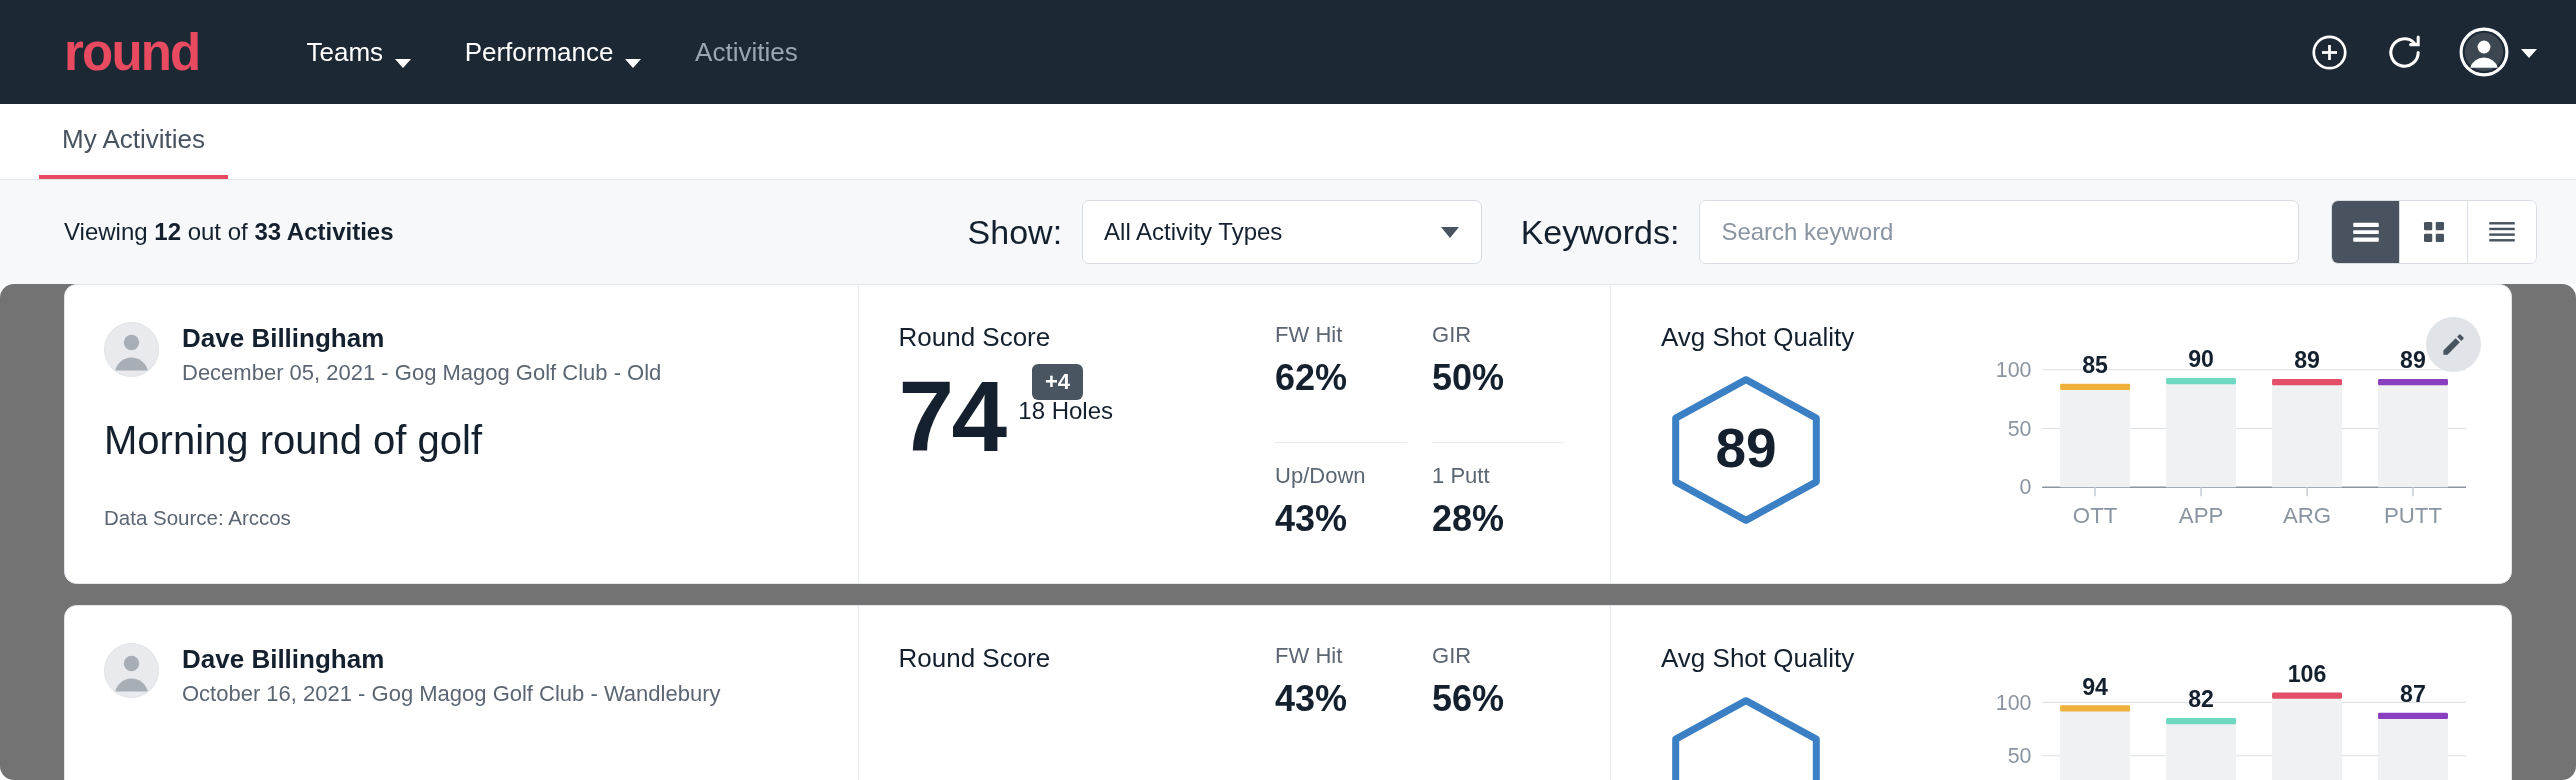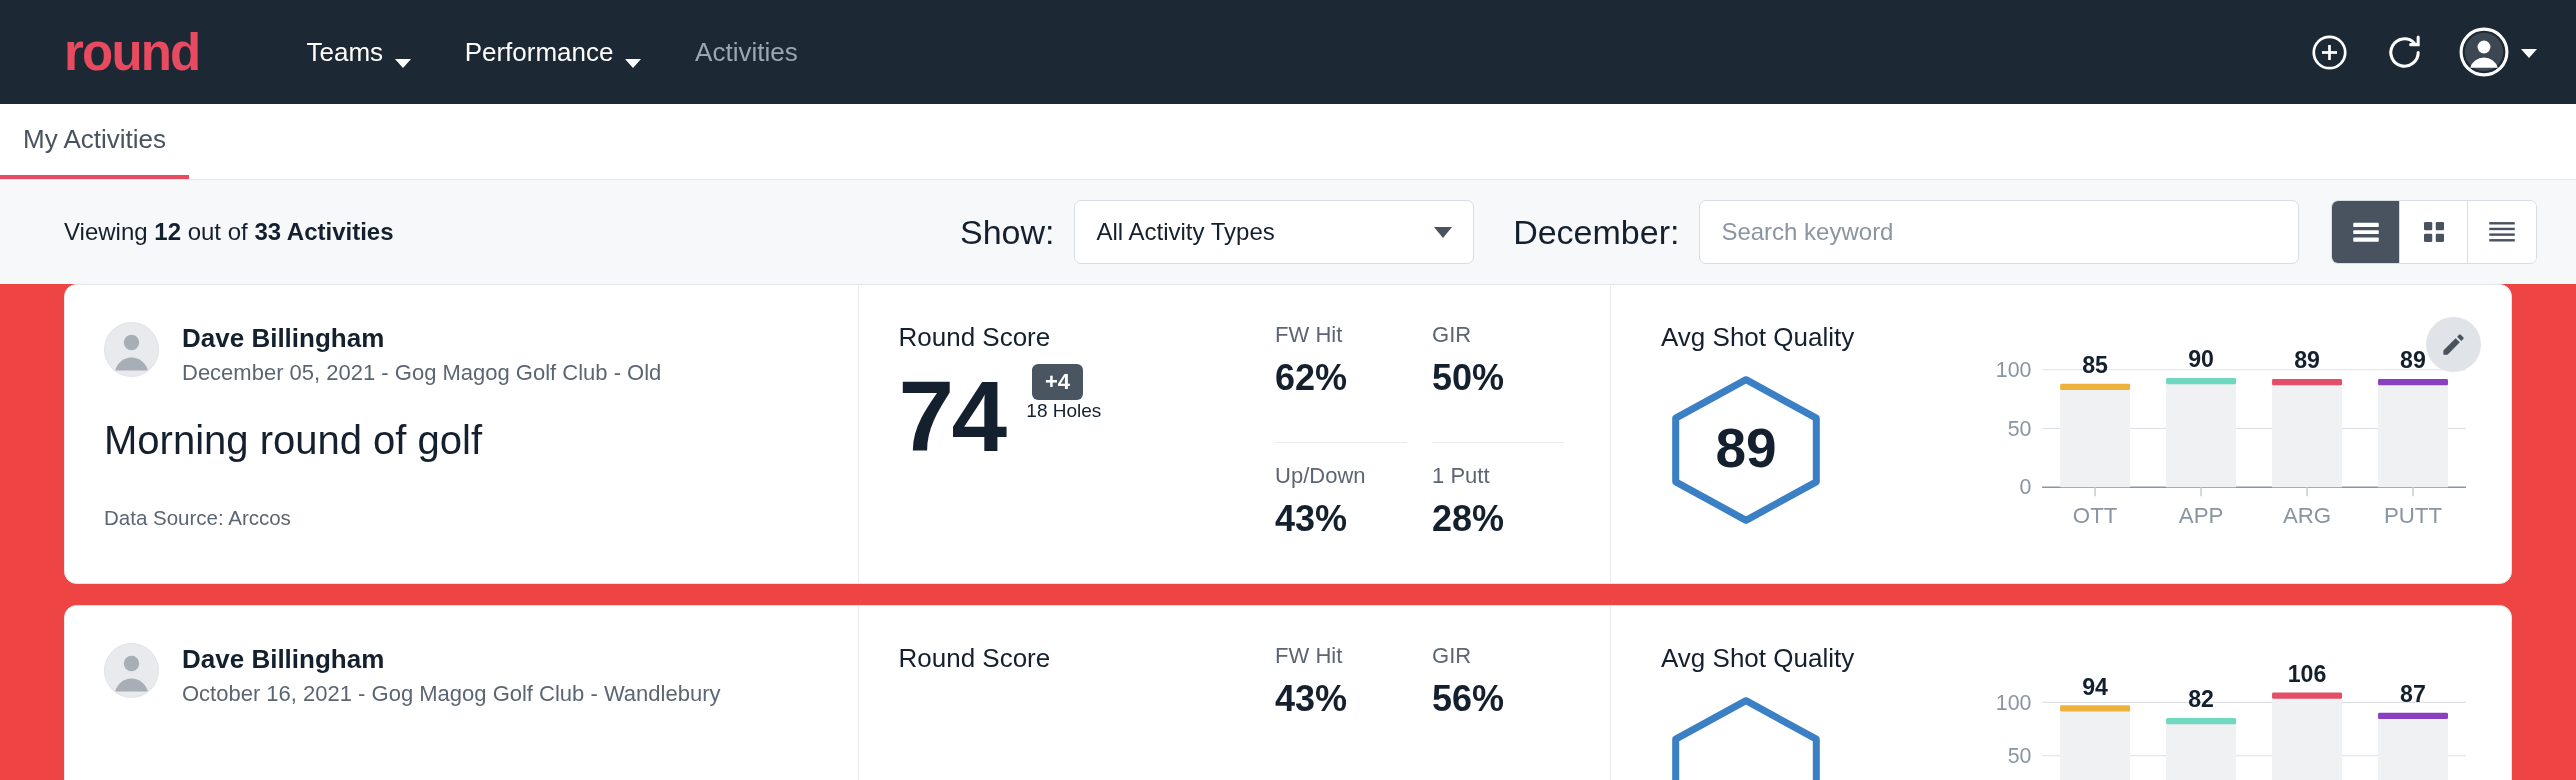--- a/index.html
+++ b/index.html
@@ -49,20 +49,21 @@
   .icon-btn { cursor: pointer; display: flex; align-items: center; justify-content: center; }
   .avatar-wrap { display: flex; align-items: center; gap: 12.5px; cursor: pointer; }
 
   
   .tabsbar {
     height: 76px;
     background: #ffffff;
     border-bottom: 1.8px solid #E3E7EB;
     display: flex;
     align-items: flex-end;
+    padding-left: 39px;
   }
   .tab {
     font-size: 26px;
     color: #48535F;
     padding: 0 23px 19.6px 23px;
     border-bottom: 4.5px solid transparent;
     cursor: pointer;
   }
   .tab.active { border-bottom-color: #E84A5F; }
 
@@ -117,23 +118,24 @@
   .vt-btn {
     width: 68px; display: flex; align-items: center; justify-content: center;
     background: #ffffff; cursor: pointer;
     border-right: 1.8px solid #D8DDE3;
   }
   .vt-btn:last-child { border-right: none; }
   .vt-btn.active { background: #48535F; }
 
   
   .cards {
-    background: #ef4444;
+    background: #737373;
     padding: 0 64px;
     height: 496px;
+    border-radius: 14px;
   }
   .card {
     background: #ffffff;
     border: 1.8px solid #E3E7EB;
     border-radius: 12.5px;
     height: 300px;
     display: flex;
     position: relative;
     margin-bottom: 21.4px;
   }
@@ -163,21 +165,21 @@
   .rs-block { width: 357px; }
   .sec-label { font-size: 26px; color: #14202E; }
   .score-row { display: flex; align-items: center; margin-top: 16px; position: relative; }
   .score-num { font-size: 100px; font-weight: bold; color: #14202E; line-height: 0.95; letter-spacing: -2.7px; }
   .badge {
     background: #4A5562; color: #ffffff;
     font-size: 22px; font-weight: bold;
     border-radius: 6.2px; padding: 5.4px 12.5px;
     position: absolute; left: 134px; top: -5.4px;
   }
-  .holes { font-size: 19px; color: #14202E; margin-left: 22px; margin-bottom: 10.7px; }
+  .holes { font-size: 24px; color: #14202E; margin-left: 14px; margin-bottom: 10.7px; }
 
   .stats-grid {
     display: grid;
     grid-template-columns: 132px 132px;
     column-gap: 25px;
     margin-left: 19.6px;
   }
   .stat-cell { padding-bottom: 14.3px; }
   .stat-cell.top { border-bottom: 1.8px solid #E9ECEF; margin-bottom: 19.6px; }
   .stat-k { font-size: 22px; color: #5B6672; }
@@ -265,21 +267,21 @@
   </div>
 
   <div class="fbspacer"></div>
 
   <span class="show-label">Show:</span>
   <div class="select">
     <span class="sel-val">All Activity Types</span>
     <span class="sel-chev"></span>
   </div>
 
-  <span class="kw-label" style="margin-left:39px;">December:</span>
+  <span class="kw-label" style="margin-left:39px;">Keywords:</span>
   <input class="searchbox" type="text" placeholder="Search keyword" style="">
 
   <div class="viewtoggle">
     <div class="vt-btn active">
       <svg width="34" height="34" viewBox="0 0 24 24">
         <rect x="3" y="5.5" width="18" height="3" fill="#ffffff" rx="0.6"></rect>
         <rect x="3" y="10.8" width="18" height="2.6" fill="#ffffff" rx="0.6"></rect>
         <rect x="3" y="15.8" width="18" height="3" fill="#ffffff" rx="0.6"></rect>
       </svg>
     </div>

